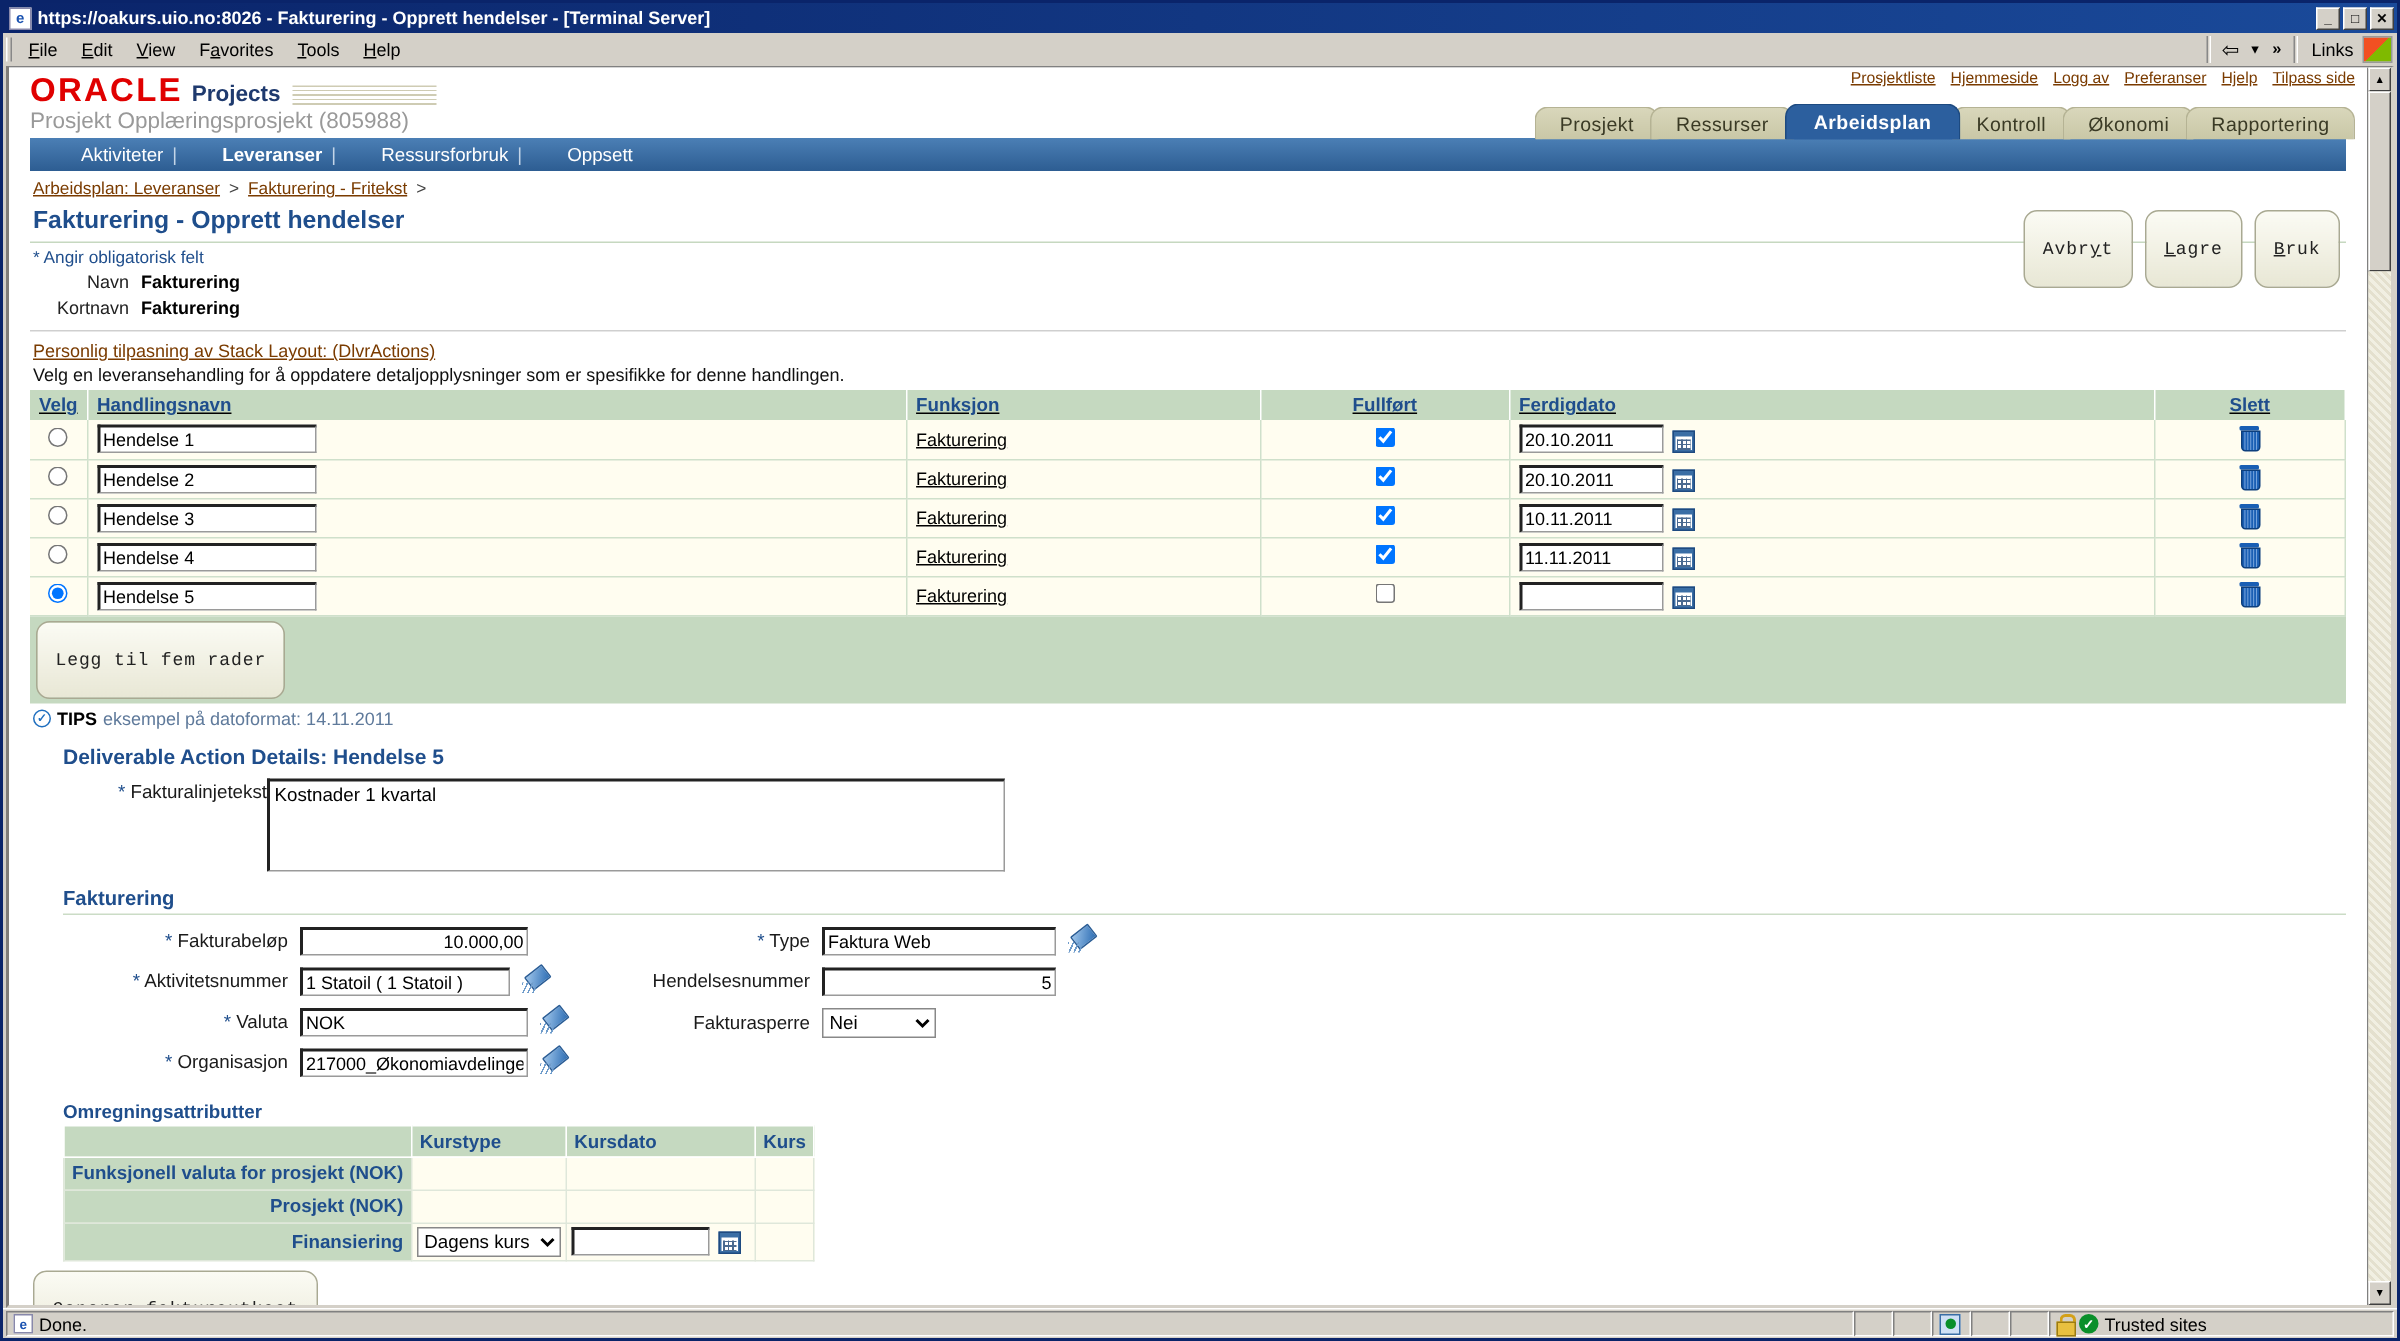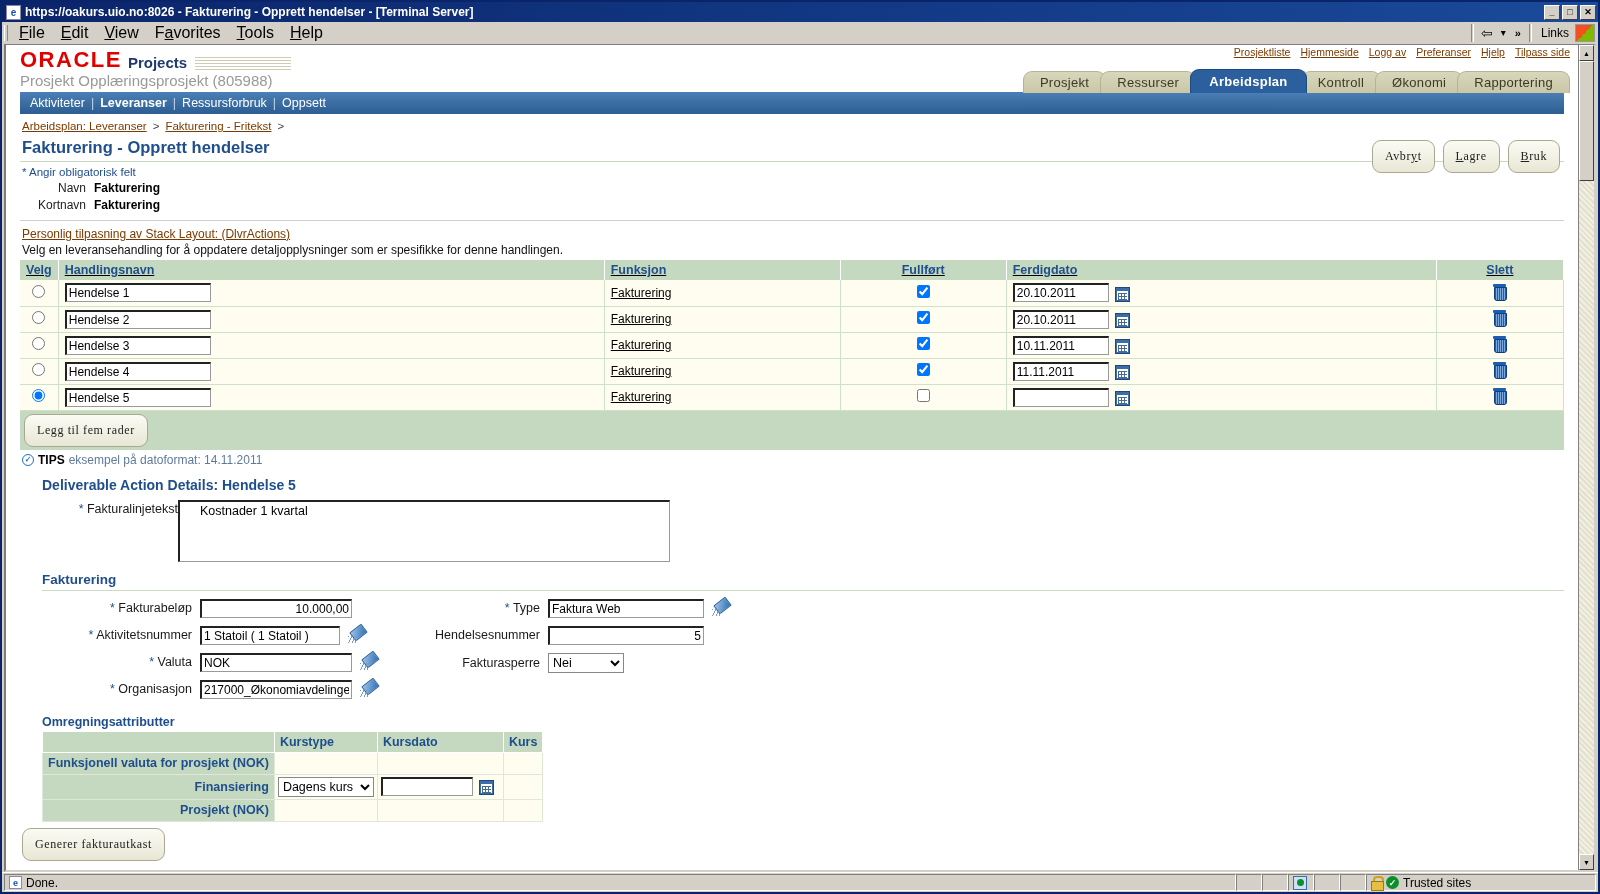--- a/index.html
+++ b/index.html
@@ -52,21 +52,21 @@
     border-bottom: 1px solid #d4d0c8;
     display: flex; align-items: center;
     flex: none;
     position: relative;
   }
   .menubar .grip {
     width: 4px; height: 16px; margin: 0 3px 0 2px;
     border-left: 1px solid #fff; border-right: 1px solid #888;
   }
   .menubar .mi {
-    padding: 2px 8px; font-size: 16px; color: #000;
+    padding: 2px 8px; font-size: 12px; color: #000;
   }
   .menubar .mi u { text-decoration: underline; }
   .menubar .right-zone {
     margin-left: auto; display: flex; align-items: center; height: 100%;
   }
   .menubar .sep-v { width: 3px; height: 18px; border-left:1px solid #888; border-right:1px solid #fff; margin: 0 3px;}
   .back-arrow { color:#000; font-size:14px; padding:0 4px; }
   .chev { font-size:10px; padding:0 4px; }
   .dblchev { font-size:11px; font-weight:bold; padding:0 5px; }
   .links-lbl { padding: 0 6px; font-size:12px; }
@@ -182,21 +182,21 @@
   
   .subnav {
     margin: 3px 14px 0 14px;
     background: #3a6ea5;
     background: linear-gradient(to bottom,#4b7fb5,#2d5d92);
     color: #fff; font-size: 12.5px;
     padding: 4px 10px;
     display: flex; align-items:center; gap: 6px;
   }
   .subnav .sep { color:#c3d5e8; }
-  .subnav a { color:#fff; text-decoration:none; }
+  .subnav a { color:#fff; text-decoration:none;margin-left:24px; }
   .subnav .cur { font-weight: bold; }
 
   .breadcrumb { margin: 6px 14px 0 16px; font-size: 11.5px; color:#8a4b08; display:flex; gap:6px; align-items:center;}
   .breadcrumb a { color:#7a3b00; text-decoration: underline; }
   .breadcrumb .gt { color:#444; text-decoration:none; }
 
   .page-title {
     margin: 6px 14px 0 16px;
     font-size: 16.5px; font-weight: bold; color:#1f4e8c;
   }
@@ -262,23 +262,23 @@
      background: repeating-linear-gradient(to right,#1a5fb4 0 1px,#7aa7de 1px 2px);
      border-radius: 0 0 3px 3px; border:1px solid #0d3f7d;}
   input.chk { width: 13px; height:13px; margin:0; }
   input.rad { width: 13px; height: 13px; margin:0; }
 
   .addrow-bar { margin: 0 14px; background:#c5d9c0; padding: 3px 4px; width: calc(100% - 28px);}
   .btn {
     background: linear-gradient(to bottom,#fbfbf4,#e8e7d5);
     border: 1px solid #a9a992;
     border-radius: 9px;
-    padding: 8px 12px;
+    padding: 18px 12px;
     font-size: 12px; color:#222;
-    font-family: Liberation Serif, serif;
+    font-family: Liberation Mono, monospace;
     cursor: pointer;
     letter-spacing:.6px;
   }
   .btn u { text-decoration: underline; }
 
   .tips { margin: 3px 14px 0 16px; font-size:12px; color:#444; display:flex; align-items:center; gap:4px;}
   .tips .tipico{width:12px;height:12px;border-radius:50%;border:1.6px solid #1f6fbf;color:#1f6fbf;font-size:8px;display:flex;align-items:center;justify-content:center;font-weight:bold;}
   .tips b { color:#000; }
   .tips .txt { color:#5f7a9b; }
 
@@ -288,21 +288,21 @@
 
   .form-row { display: flex; align-items: flex-start; margin-top: 7px; }
   .f-label {
     text-align: right; color:#1a1a1a; font-size:12.5px; padding-top:2px;
   }
   .f-label .star { color:#1f4e8c; }
   textarea.ta {
     width: 492px; height: 62px; resize:none;
     font-family:"Liberation Sans", sans-serif; font-size:12.5px;
     border:1px solid #9a9a9a; border-top:2px solid #222; border-left:2px solid #222;
-    padding:2px 20px;
+    padding:2px 3px;
   }
 
   .field-grid { margin: 8px 0 0 0; display:flex; }
   .col { display: flex; flex-direction: column; gap: 8px; }
   .fld { display:flex; align-items:center; gap:8px; }
   .fld .lbl { text-align:right; font-size:12.5px; color:#1a1a1a;}
   .fld .lbl .star{color:#1f4e8c;}
   .torch {
     width:18px;height:16px;position:relative;display:inline-block;cursor:pointer;
   }
@@ -593,36 +593,36 @@
             </tr>
           </thead>
           <tbody>
             <tr>
               <td class="rowlbl">Funksjonell valuta for prosjekt (NOK)</td>
               <td></td>
               <td></td>
               <td></td>
             </tr>
             <tr>
+              <td class="rowlbl">Prosjekt (NOK)</td>
+              <td></td>
+              <td></td>
+              <td></td>
+            </tr>
+            <tr>
               <td class="rowlbl">Finansiering</td>
               <td style="padding:2px 3px;">
                 <select class="sel" style="width:96px;">
                   <option>Dagens kurs</option>
                   <option>Fast kurs</option>
                 </select>
               </td>
               <td style="padding:2px 3px;white-space:nowrap;">
                 <input class="txt" style="width: 92px;" value=""><span class="cal-ico"></span>
               </td>
-              <td></td>
-            </tr>
-            <tr>
-              <td class="rowlbl">Prosjekt (NOK)</td>
-              <td></td>
-              <td></td>
               <td></td>
             </tr>
           </tbody>
         </table>
       </div>
 
       <div class="gen-btn-wrap">
         <button class="btn">Generer fakturautkast</button>
       </div>
 

